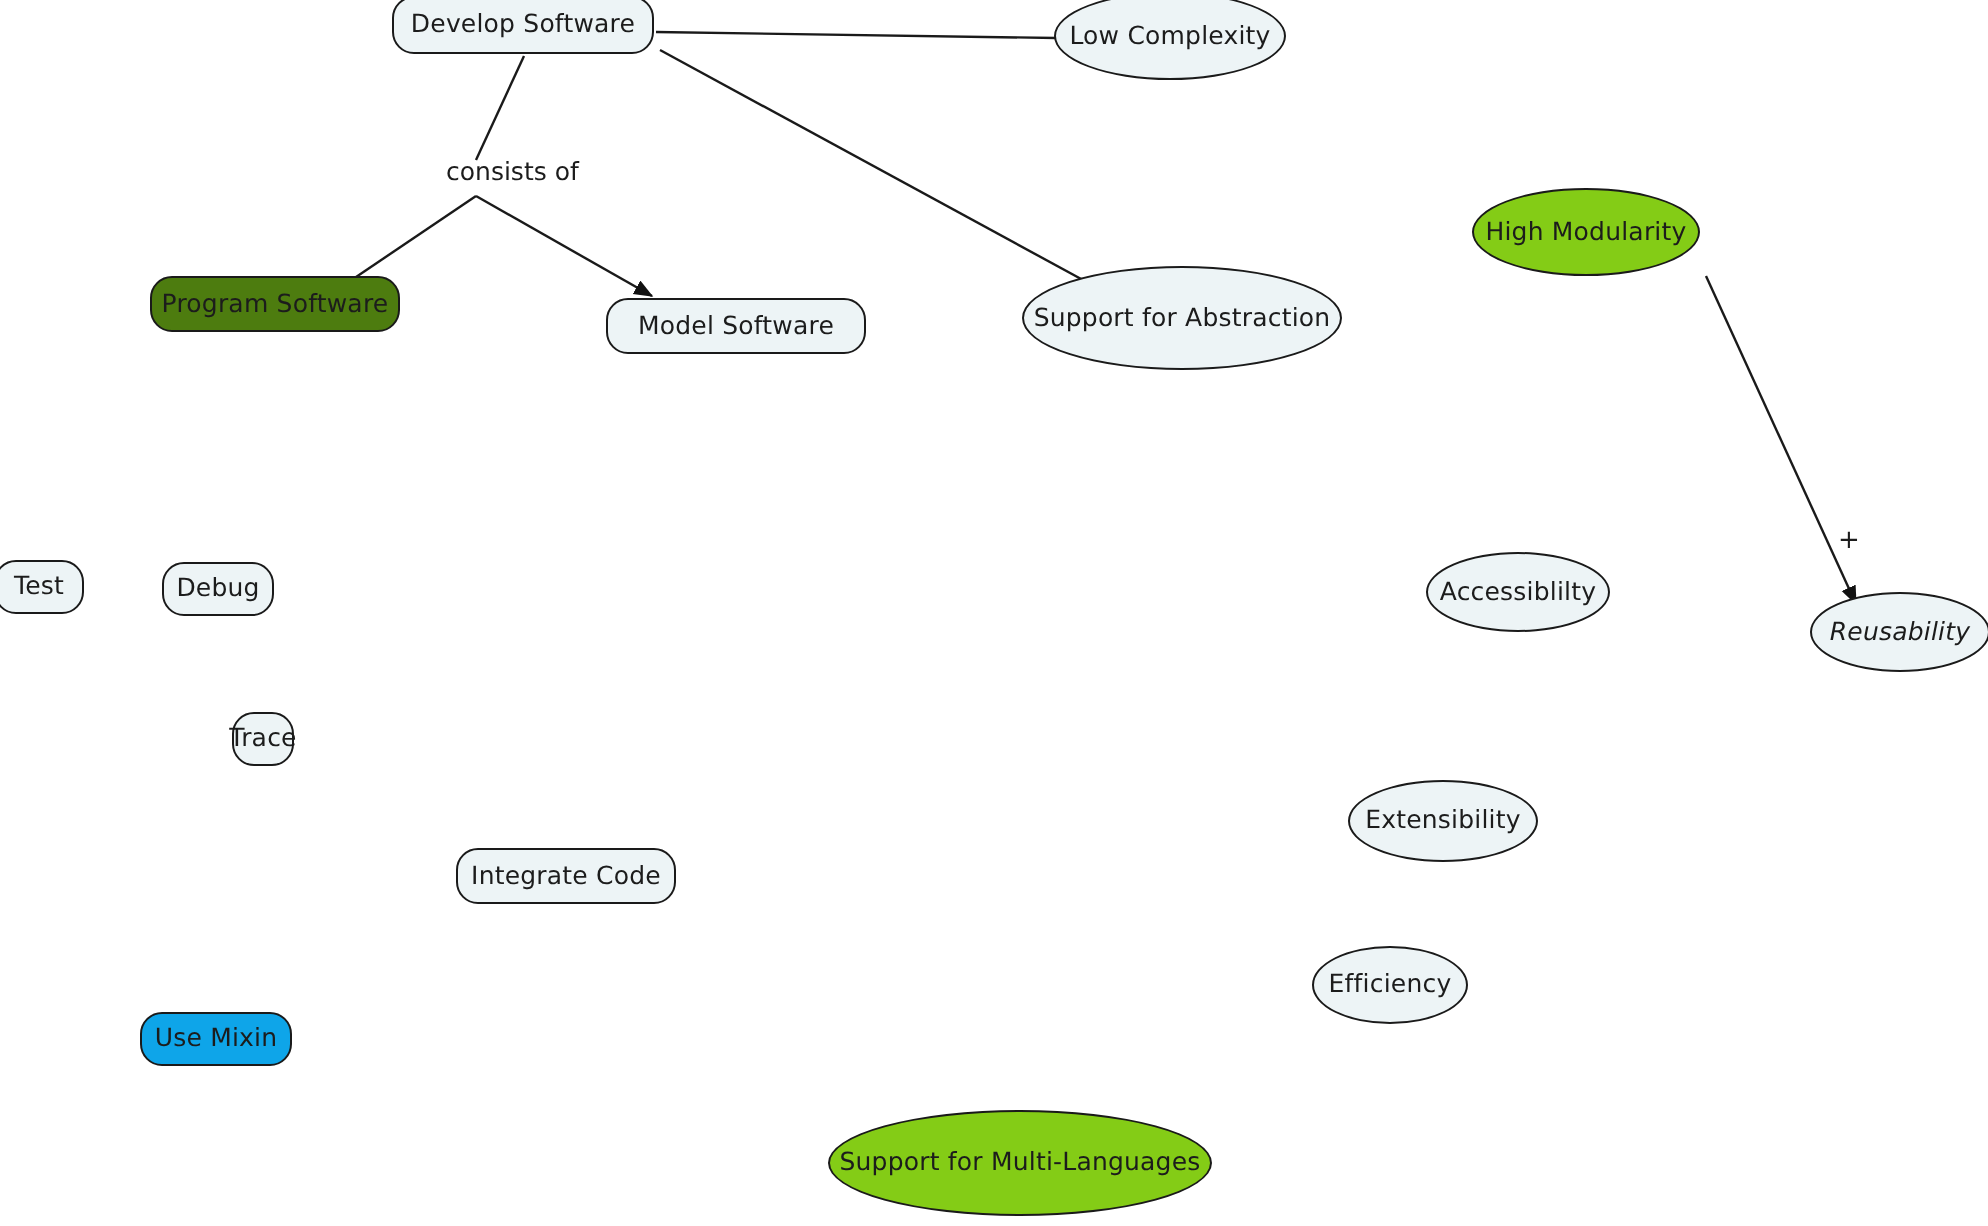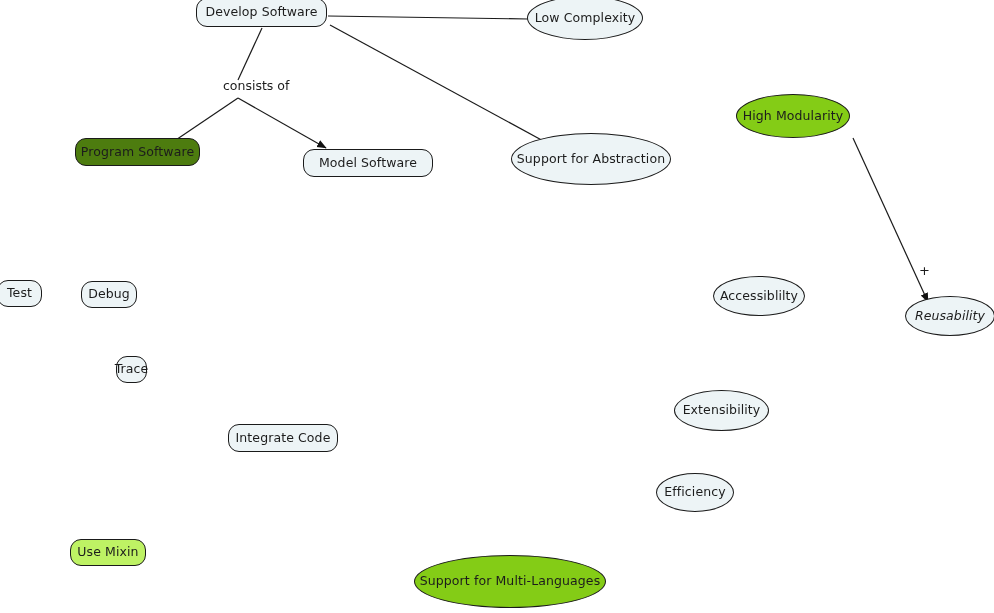--- a/index.html
+++ b/index.html
@@ -93,21 +93,21 @@
       </div>
       <div class="node task" style="left: 81px; top: 281px; width: 56px; height: 27px; background: rgb(237, 244, 246); border-color: rgb(26, 26, 26);">
         <span>Debug</span>
       </div>
       <div class="node task" style="left: 116px; top: 356px; width: 31px; height: 27px; background: rgb(237, 244, 246); border-color: rgb(26, 26, 26);">
         <span>Trace</span>
       </div>
       <div class="node task" style="left: 228px; top: 424px; width: 110px; height: 28px; background: rgb(237, 244, 246); border-color: rgb(26, 26, 26); text-align: center;">
         <span>Integrate Code</span>
       </div>
-      <div class="node task" style="left: 70px; top: 506px; width: 76px; height: 27px; background: #bef264; border-color: rgb(26, 26, 26); margin-top: 33px;">
+      <div class="node task" style="left: 70px; top: 506px; width: 76px; height: 27px; background: #0ea5e9; border-color: rgb(26, 26, 26);">
         <span>Use Mixin</span>
       </div>
       <div class="node softgoal" style="left: 527px; top: -4px; width: 116px; height: 44px; background: rgb(237, 244, 246); border-color: rgb(26, 26, 26);">
         <span>Low Complexity</span>
       </div>
       <div class="node softgoal" style="left: 511px; top: 133px; width: 160px; height: 52px; background: rgb(237, 244, 246); border-color: rgb(26, 26, 26);">
         <span>Support for Abstraction</span>
       </div>
       <div class="node softgoal" style="left: 736px; top: 94px; width: 114px; height: 44px; background: #84cc16; border-color: rgb(26, 26, 26);">
         <span>High Modularity</span>

